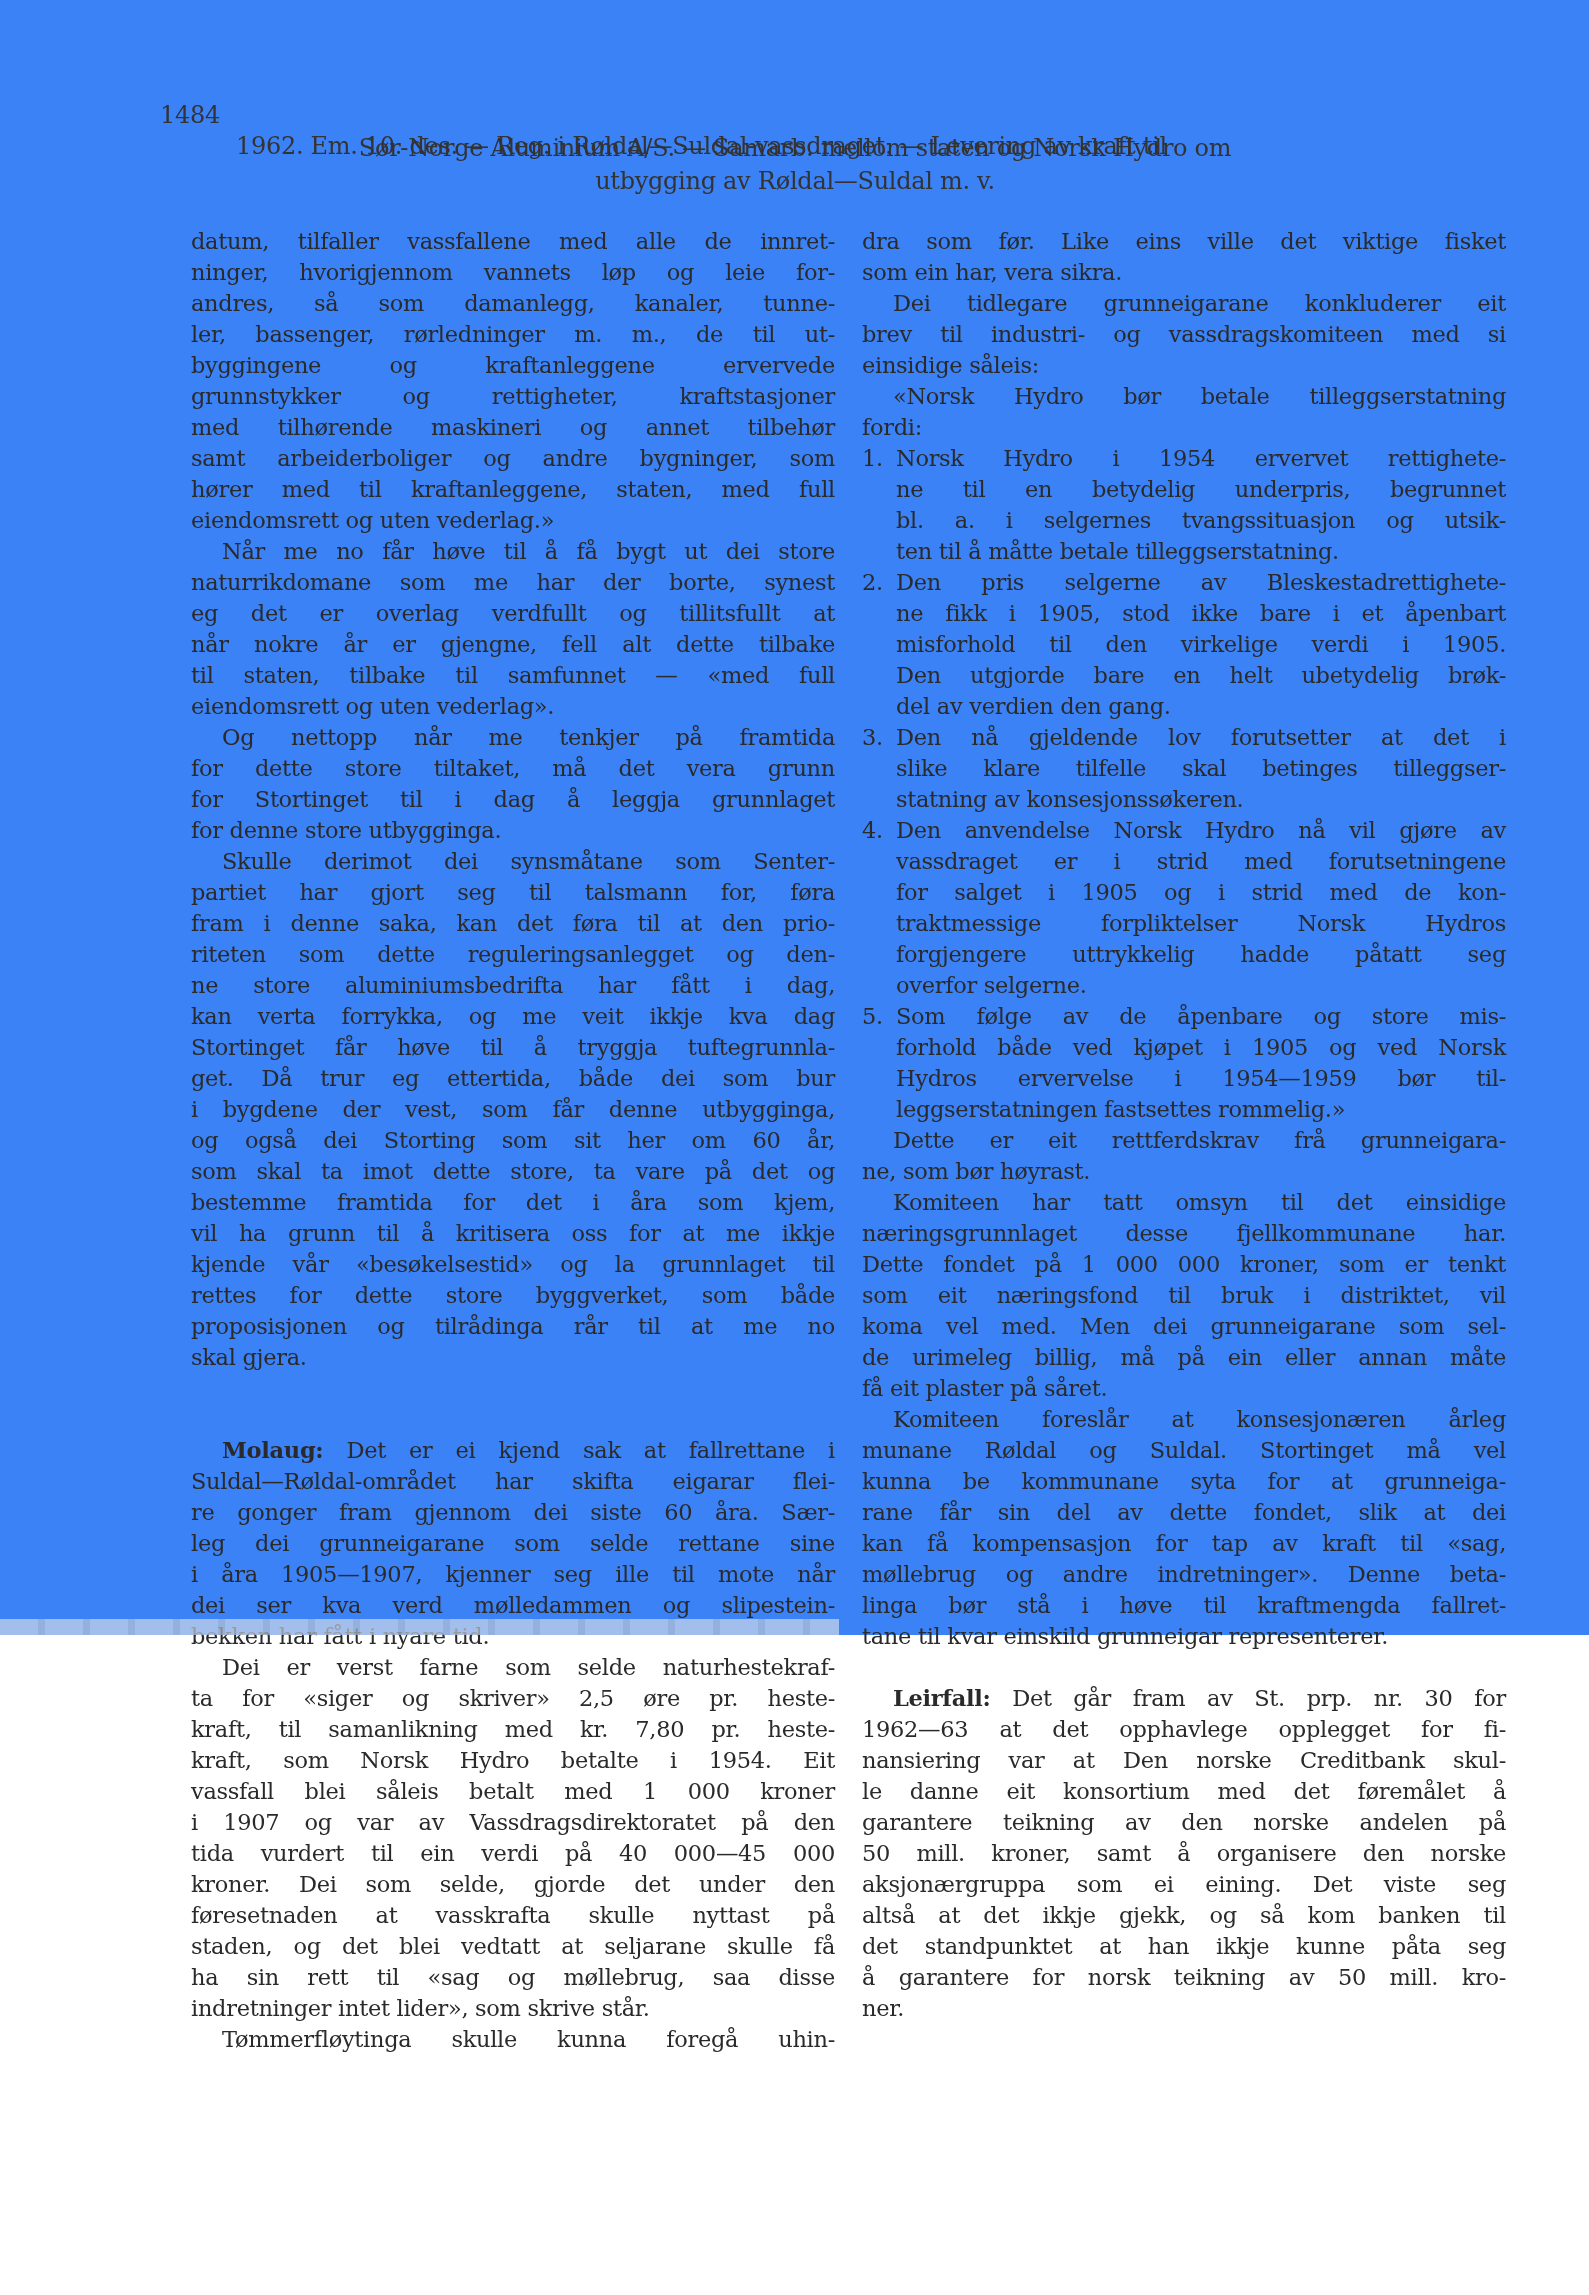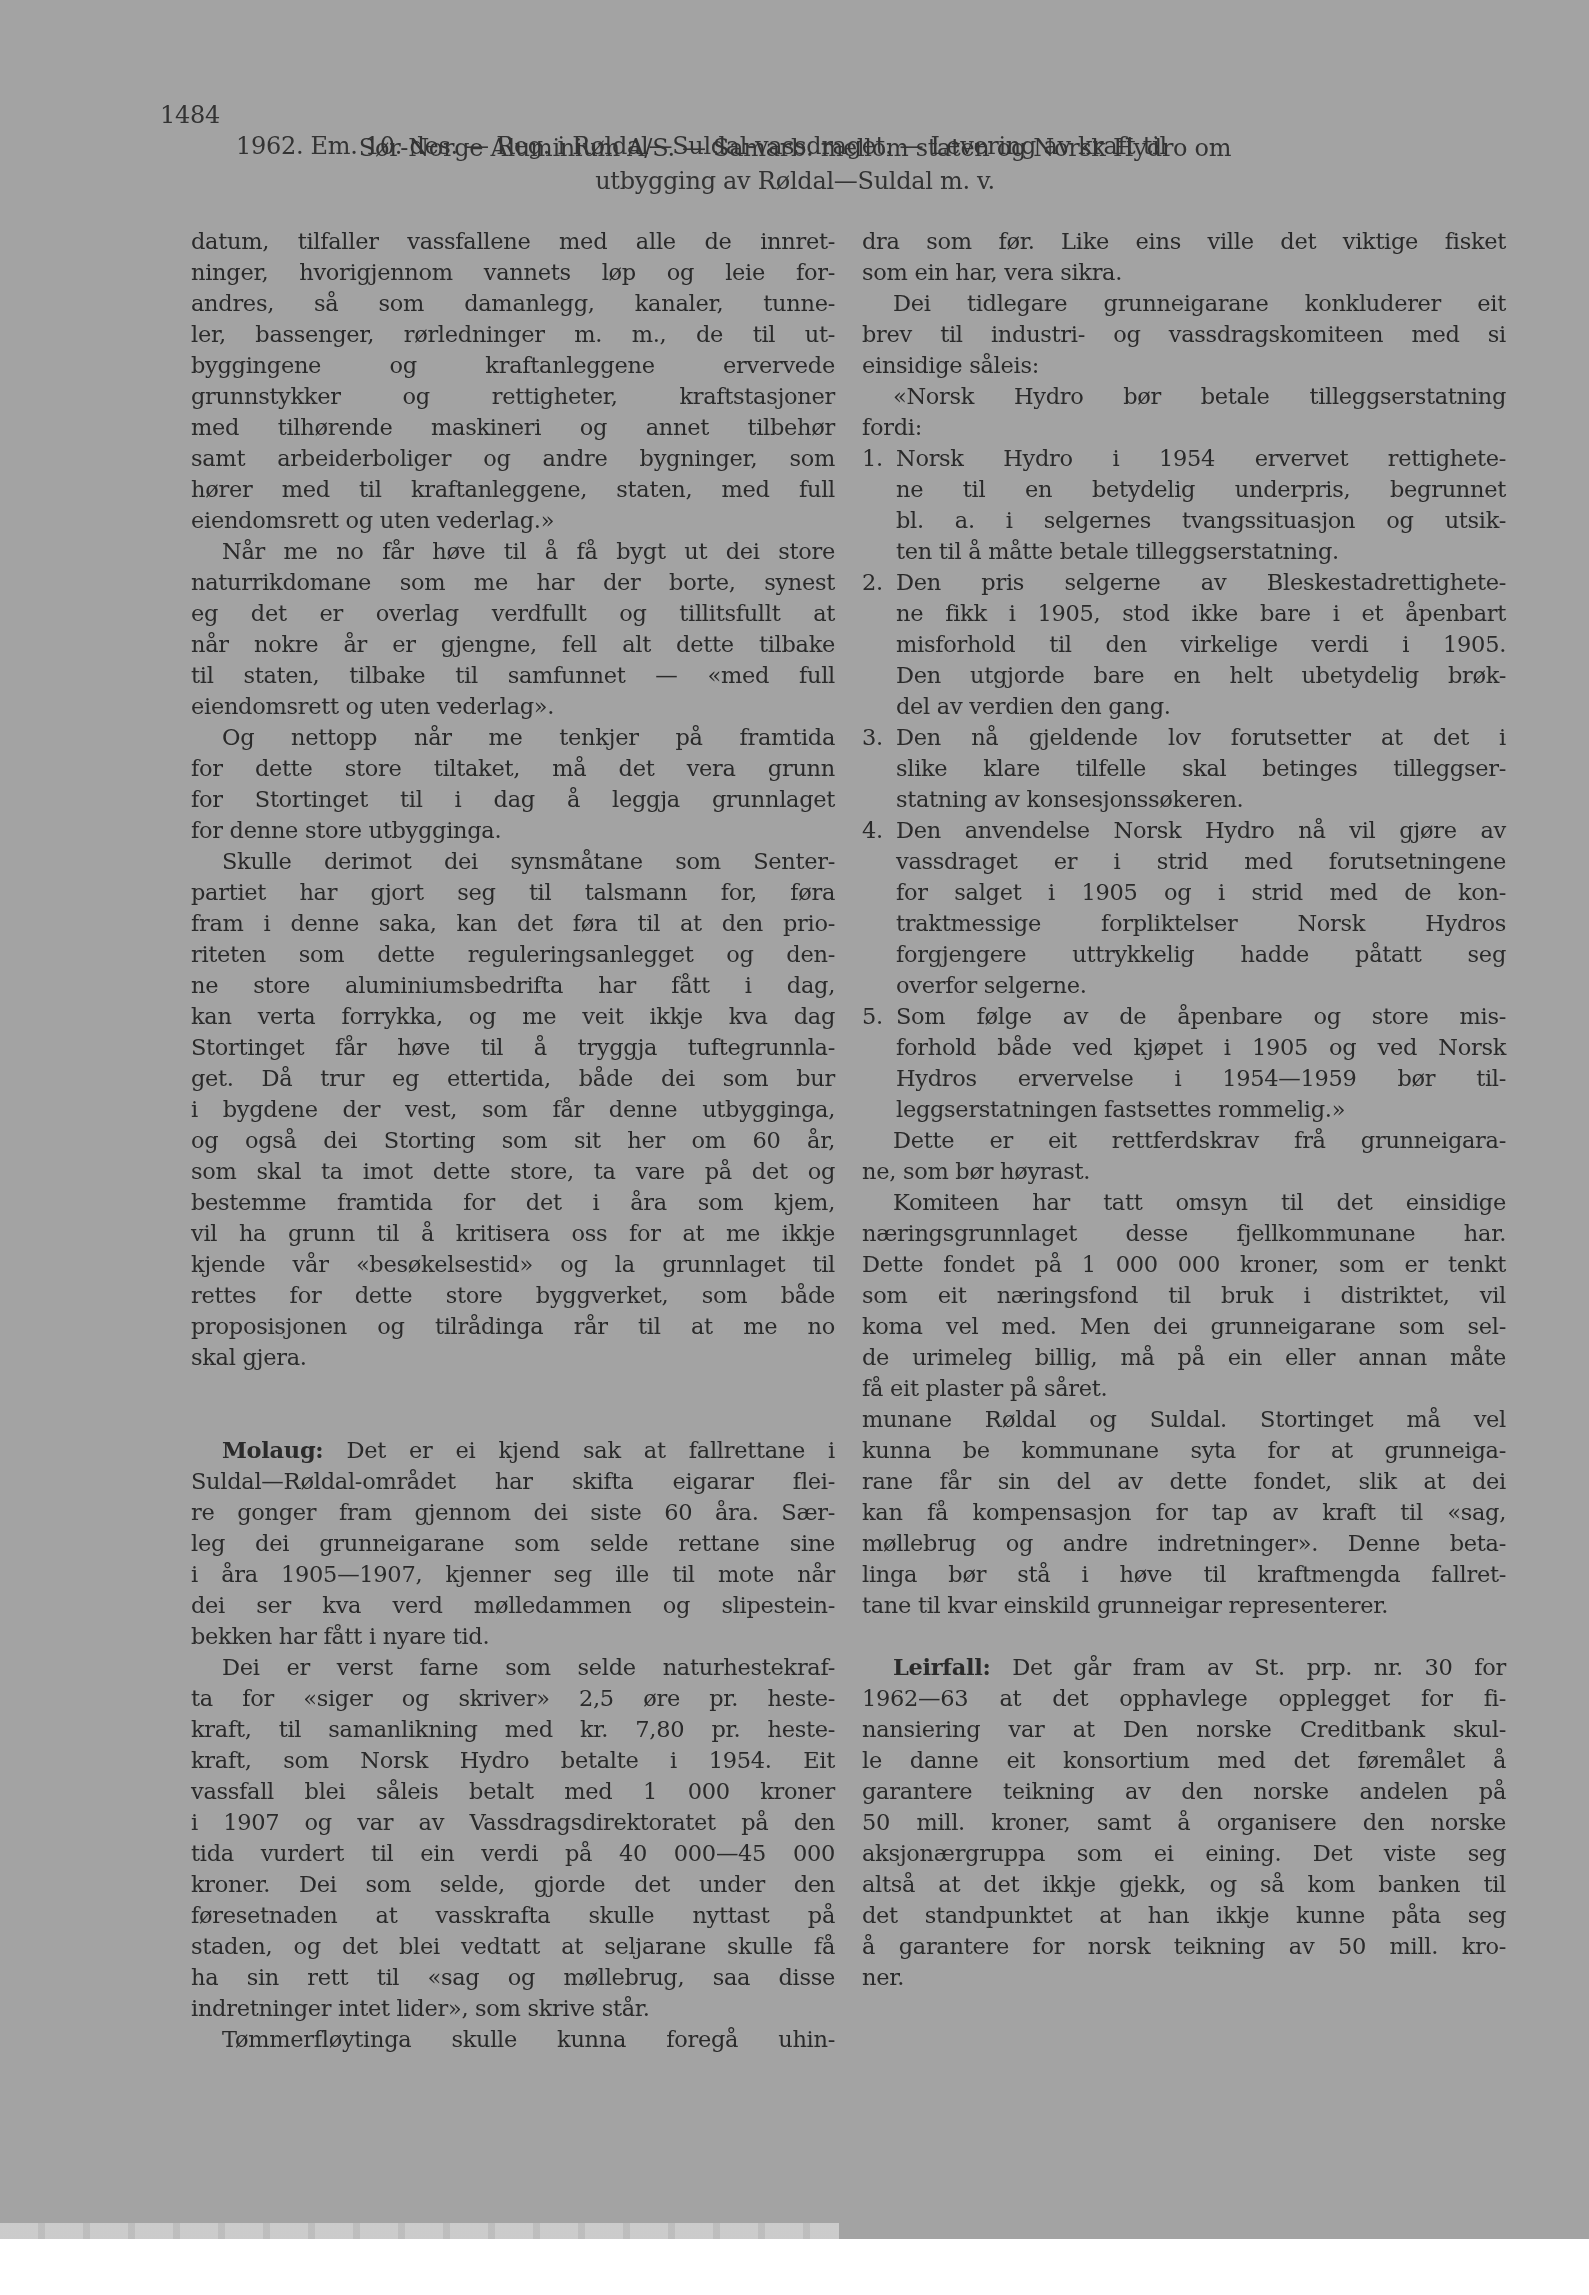--- a/index.html
+++ b/index.html
@@ -1,18 +1,18 @@
 <!DOCTYPE html>
 <html style="font-size:8.8px"><head>
 <meta charset="utf-8">
 <style>
   html, body { margin: 0; padding: 0; background: #ffffff; }
   body { width: 1590px; height: 2295px; position: relative; overflow: hidden;
          font-family: "DejaVu Serif", "Liberation Serif", serif; color: #2a2a2a; }
-  .page { position: absolute; left: 0; top: 0; width: 1590px; height: 2239px; background: #a3a3a3; }
+  .page { position: absolute; left: 0; top: 0; width: 1590px; height: 1635px; background: #3b82f6; }
   .hdr { position: absolute; font-size: 24px; line-height: 32px; color: #333; letter-spacing: -0.3px; }
   #page-num { left: 160px; top: 99px; }
   #hdr-l1 { left: 236px; top: 99px; margin-top: 31px; }
   #hdr-l2 { left: 0; width: 1590px; text-align: center; top: 132px; }
   #hdr-l3 { left: 0; width: 1590px; text-align: center; top: 165px; }
   .col { position: absolute; width: 644px; font-size: 22.5px; line-height: 31px; }
   #col-left { left: 191px; top: 226px; }
   #col-right { left: 862px; top: 226px; }
   .ln { display: block; height: 31px; white-space: nowrap; text-align: justify; text-align-last: justify; letter-spacing: -0.3px; }
   .ln.last { text-align-last: left; }
@@ -127,20 +127,21 @@
       <span class="ln last hang"><span>leggserstatningen fastsettes rommelig.»</span></span>
       <span class="ln ind"><span>Dette er eit rettferdskrav frå grunneigara-</span></span>
       <span class="ln last"><span>ne, som bør høyrast.</span></span>
       <span class="ln ind"><span>Komiteen har tatt omsyn til det einsidige</span></span>
       <span class="ln"><span>næringsgrunnlaget desse fjellkommunane har.</span></span>
       <span class="ln"><span>Dette fondet på 1 000 000 kroner, som er tenkt</span></span>
       <span class="ln"><span>som eit næringsfond til bruk i distriktet, vil</span></span>
       <span class="ln"><span>koma vel med. Men dei grunneigarane som sel-</span></span>
       <span class="ln"><span>de urimeleg billig, må på ein eller annan måte</span></span>
       <span class="ln last"><span>få eit plaster på såret.</span></span>
+      <span class="ln ind"><span>Komiteen foreslår at konsesjonæren årleg</span></span>
       <span class="ln"><span>munane Røldal og Suldal. Stortinget må vel</span></span>
       <span class="ln"><span>kunna be kommunane syta for at grunneiga-</span></span>
       <span class="ln"><span>rane får sin del av dette fondet, slik at dei</span></span>
       <span class="ln"><span>kan få kompensasjon for tap av kraft til «sag,</span></span>
       <span class="ln"><span>møllebrug og andre indretninger». Denne beta-</span></span>
       <span class="ln"><span>linga bør stå i høve til kraftmengda fallret-</span></span>
       <span class="ln last"><span>tane til kvar einskild grunneigar representerer.</span></span>
       <span class="ln gap"></span>
       <span class="ln ind"><b class="spk">Leirfall:</b><span> Det går fram av St. prp. nr. 30 for</span></span>
       <span class="ln"><span>1962—63 at det opphavlege opplegget for fi-</span></span>

